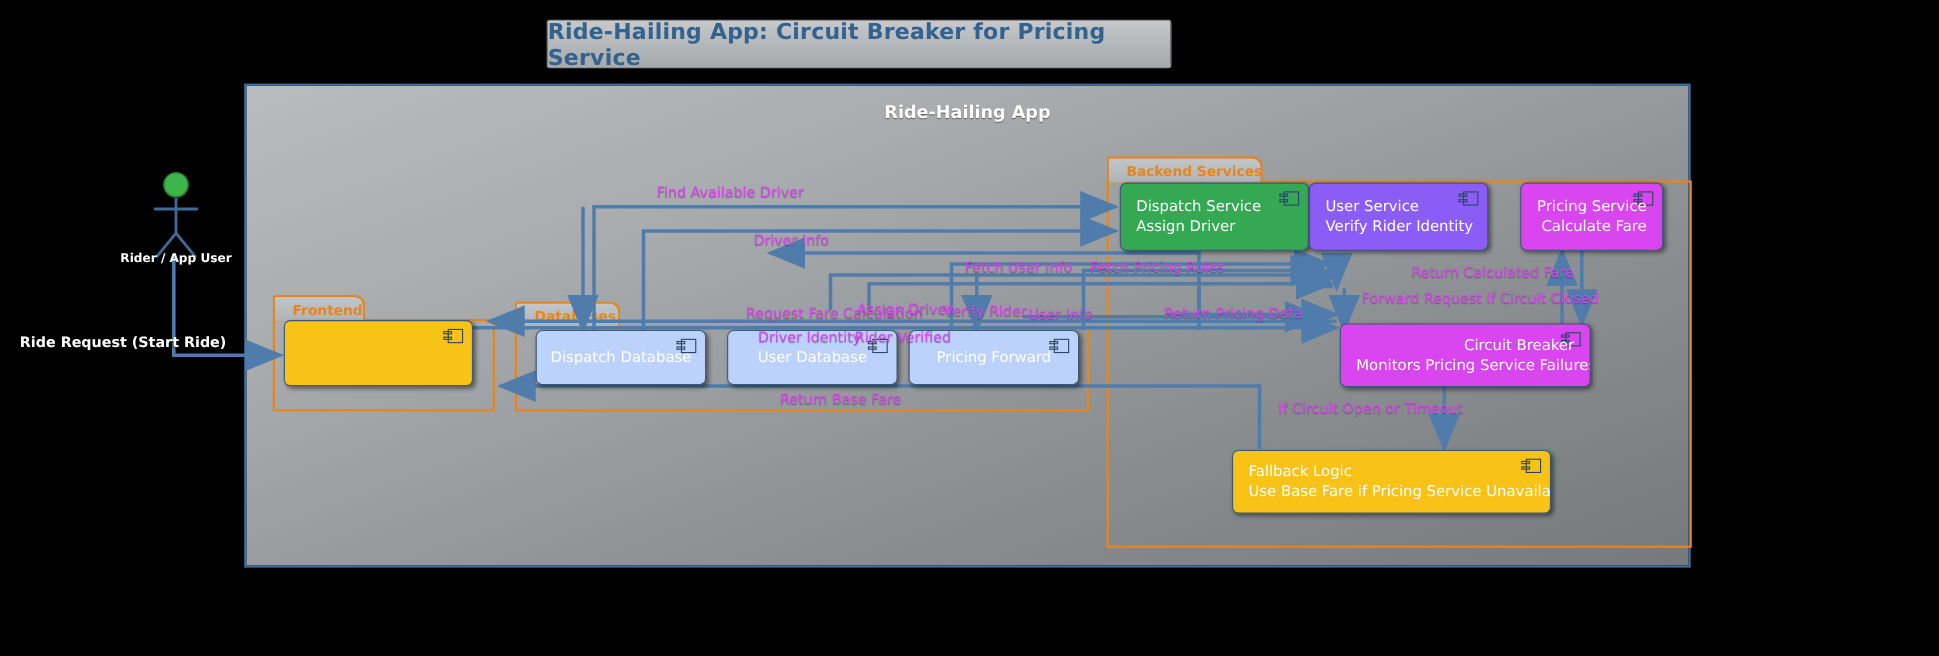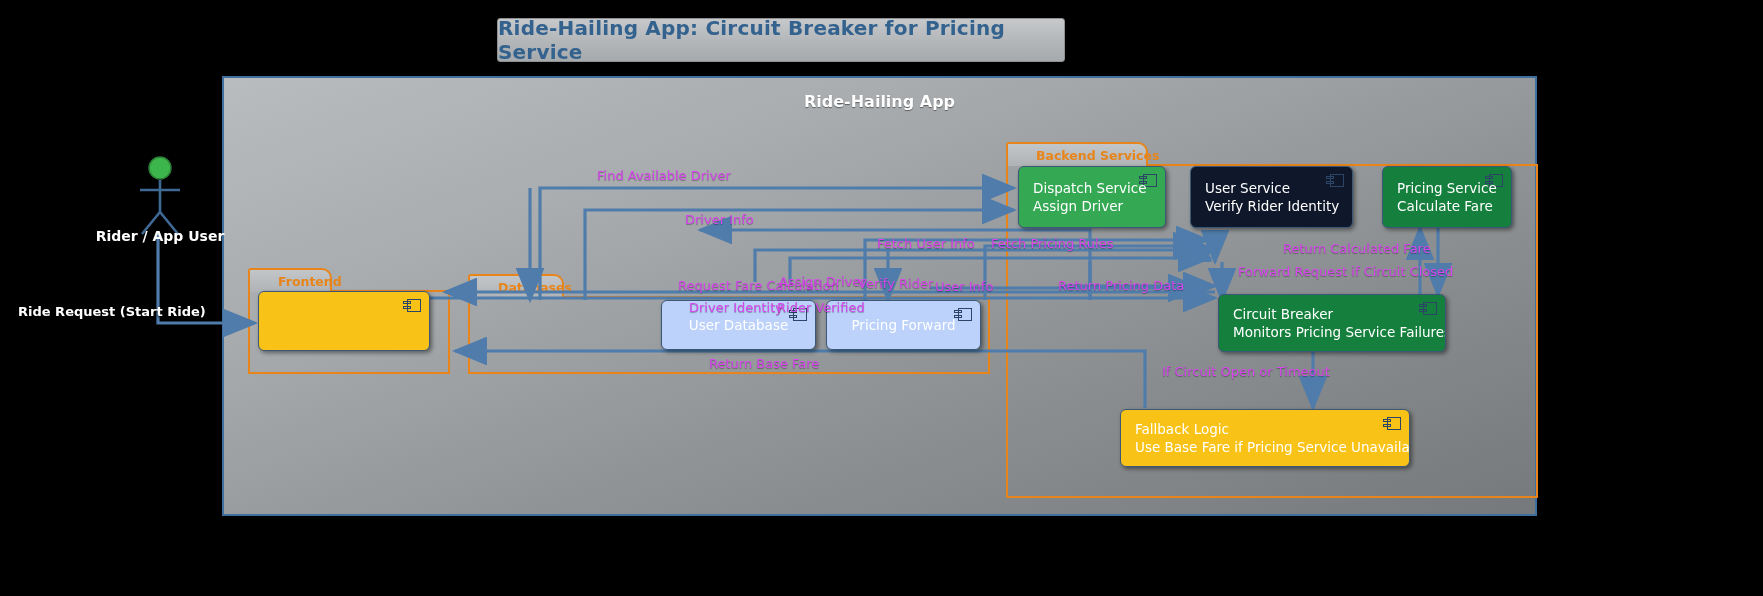--- a/index.html
+++ b/index.html
@@ -31,21 +31,21 @@
     text-shadow:0 1px 1px rgba(0,0,0,.45);
   }
 
   
   .pkg{position:absolute;border:2px solid #e8851a;background:transparent;}
   .pkg > .tab{
     position:absolute;left:-2px;top:-24px;height:24px;
     border:2px solid #e8851a;border-bottom:none;
     background:linear-gradient(180deg,#c3c6c8,#b0b3b6);
     border-radius:3px 10px 0 0;
-    display:flex;align-items:center;padding:0 28px;
+    display:flex;align-items:center;padding:0 16px;
     box-sizing:border-box;
   }
   .pkg > .tab span{font-size:12.5px;font-weight:bold;color:#e8851a;white-space:nowrap;}
 
   
   .node{
     position:absolute;border:1.6px solid #3c5878;border-radius:6px;
     box-shadow:2px 2px 4px rgba(0,0,0,.45);
     box-sizing:border-box;overflow:hidden;
   }
@@ -59,28 +59,28 @@
   .node .compicon .body{position:absolute;left:4px;top:0;width:14px;height:13px;
       border:1.4px solid #2c4566;box-sizing:border-box;}
   .node .compicon .p1{position:absolute;left:0;top:2px;width:8px;height:3px;
       border:1.4px solid #2c4566;box-sizing:border-box;}
   .node .compicon .p2{position:absolute;left:0;top:7px;width:8px;height:3px;
       border:1.4px solid #2c4566;box-sizing:border-box;}
 
   .n-yellow{background:#f9c216;}
   .n-lblue{background:#bcd2fb;}
   .n-green{background:#34a853;}
-  .n-blue{background:#0f172a;text-decoration:underline;}
-  .n-red{background:#15803d;}
+  .n-blue{background:#8b5cf6;text-decoration:underline;}
+  .n-red{background:#d946ef;text-align:right;}
 
   
   #actor{position:absolute;left:110px;top:150px;width:100px;height:100px;}
   #actor .label{
     position:absolute;left:-30px;top:78px;width:160px;text-align:center;
-    font-size:14px;font-weight:bold;color:#ffffff;white-space:nowrap;
+    font-size:11px;font-weight:bold;color:#ffffff;white-space:nowrap;
   }
 
   
   .elabel{
     position:absolute;font-size:13px;color:#d946ef;white-space:nowrap;
     text-shadow:0 1px 1px rgba(0,0,0,.35);
   }
   .elabel.dark{color:#ffffff;font-weight:bold;text-shadow:0 1px 2px rgba(0,0,0,.9);}
 
   svg.wires{position:absolute;left:0;top:0;width:1763px;height:596px;
@@ -185,20 +185,30 @@
   </div>
 
   <div class="node n-yellow" style="left:258px;top:291px;width:172px;height:60px;">
     <div class="compicon">
         <div class="body"></div>
         <div class="p1"></div>
         <div class="p2"></div>
       </div>
   </div>
 
+  <div class="node n-lblue center" style="left:487px;top:300px;width:155px;height:50px;">
+    <div class="compicon">
+        <div class="body"></div>
+        <div class="p1"></div>
+        <div class="p2"></div>
+      </div>
+    <div class="lines">
+        <div class="l1">Dispatch Database</div>
+      </div>
+  </div>
 
   <div class="node n-lblue center" style="left:661px;top:300px;width:155px;height:50px;">
     <div class="compicon">
         <div class="body"></div>
         <div class="p1"></div>
         <div class="p2"></div>
       </div>
     <div class="lines">
         <div class="l1">User Database</div>
       </div>
@@ -208,21 +218,21 @@
     <div class="compicon">
         <div class="body"></div>
         <div class="p1"></div>
         <div class="p2"></div>
       </div>
     <div class="lines">
         <div class="l1">Pricing Forward</div>
       </div>
   </div>
 
-  <div class="node n-green" style="left:1018px;top:166px;width:148px;height:62px;">
+  <div class="node n-green" style="left:1018px;top:166px;width:172px;height:62px;">
     <div class="compicon">
         <div class="body"></div>
         <div class="p1"></div>
         <div class="p2"></div>
       </div>
     <div class="lines">
       <div class="l1">Dispatch Service</div>
       <div class="l2">Assign Driver</div>
     </div>
   </div>

